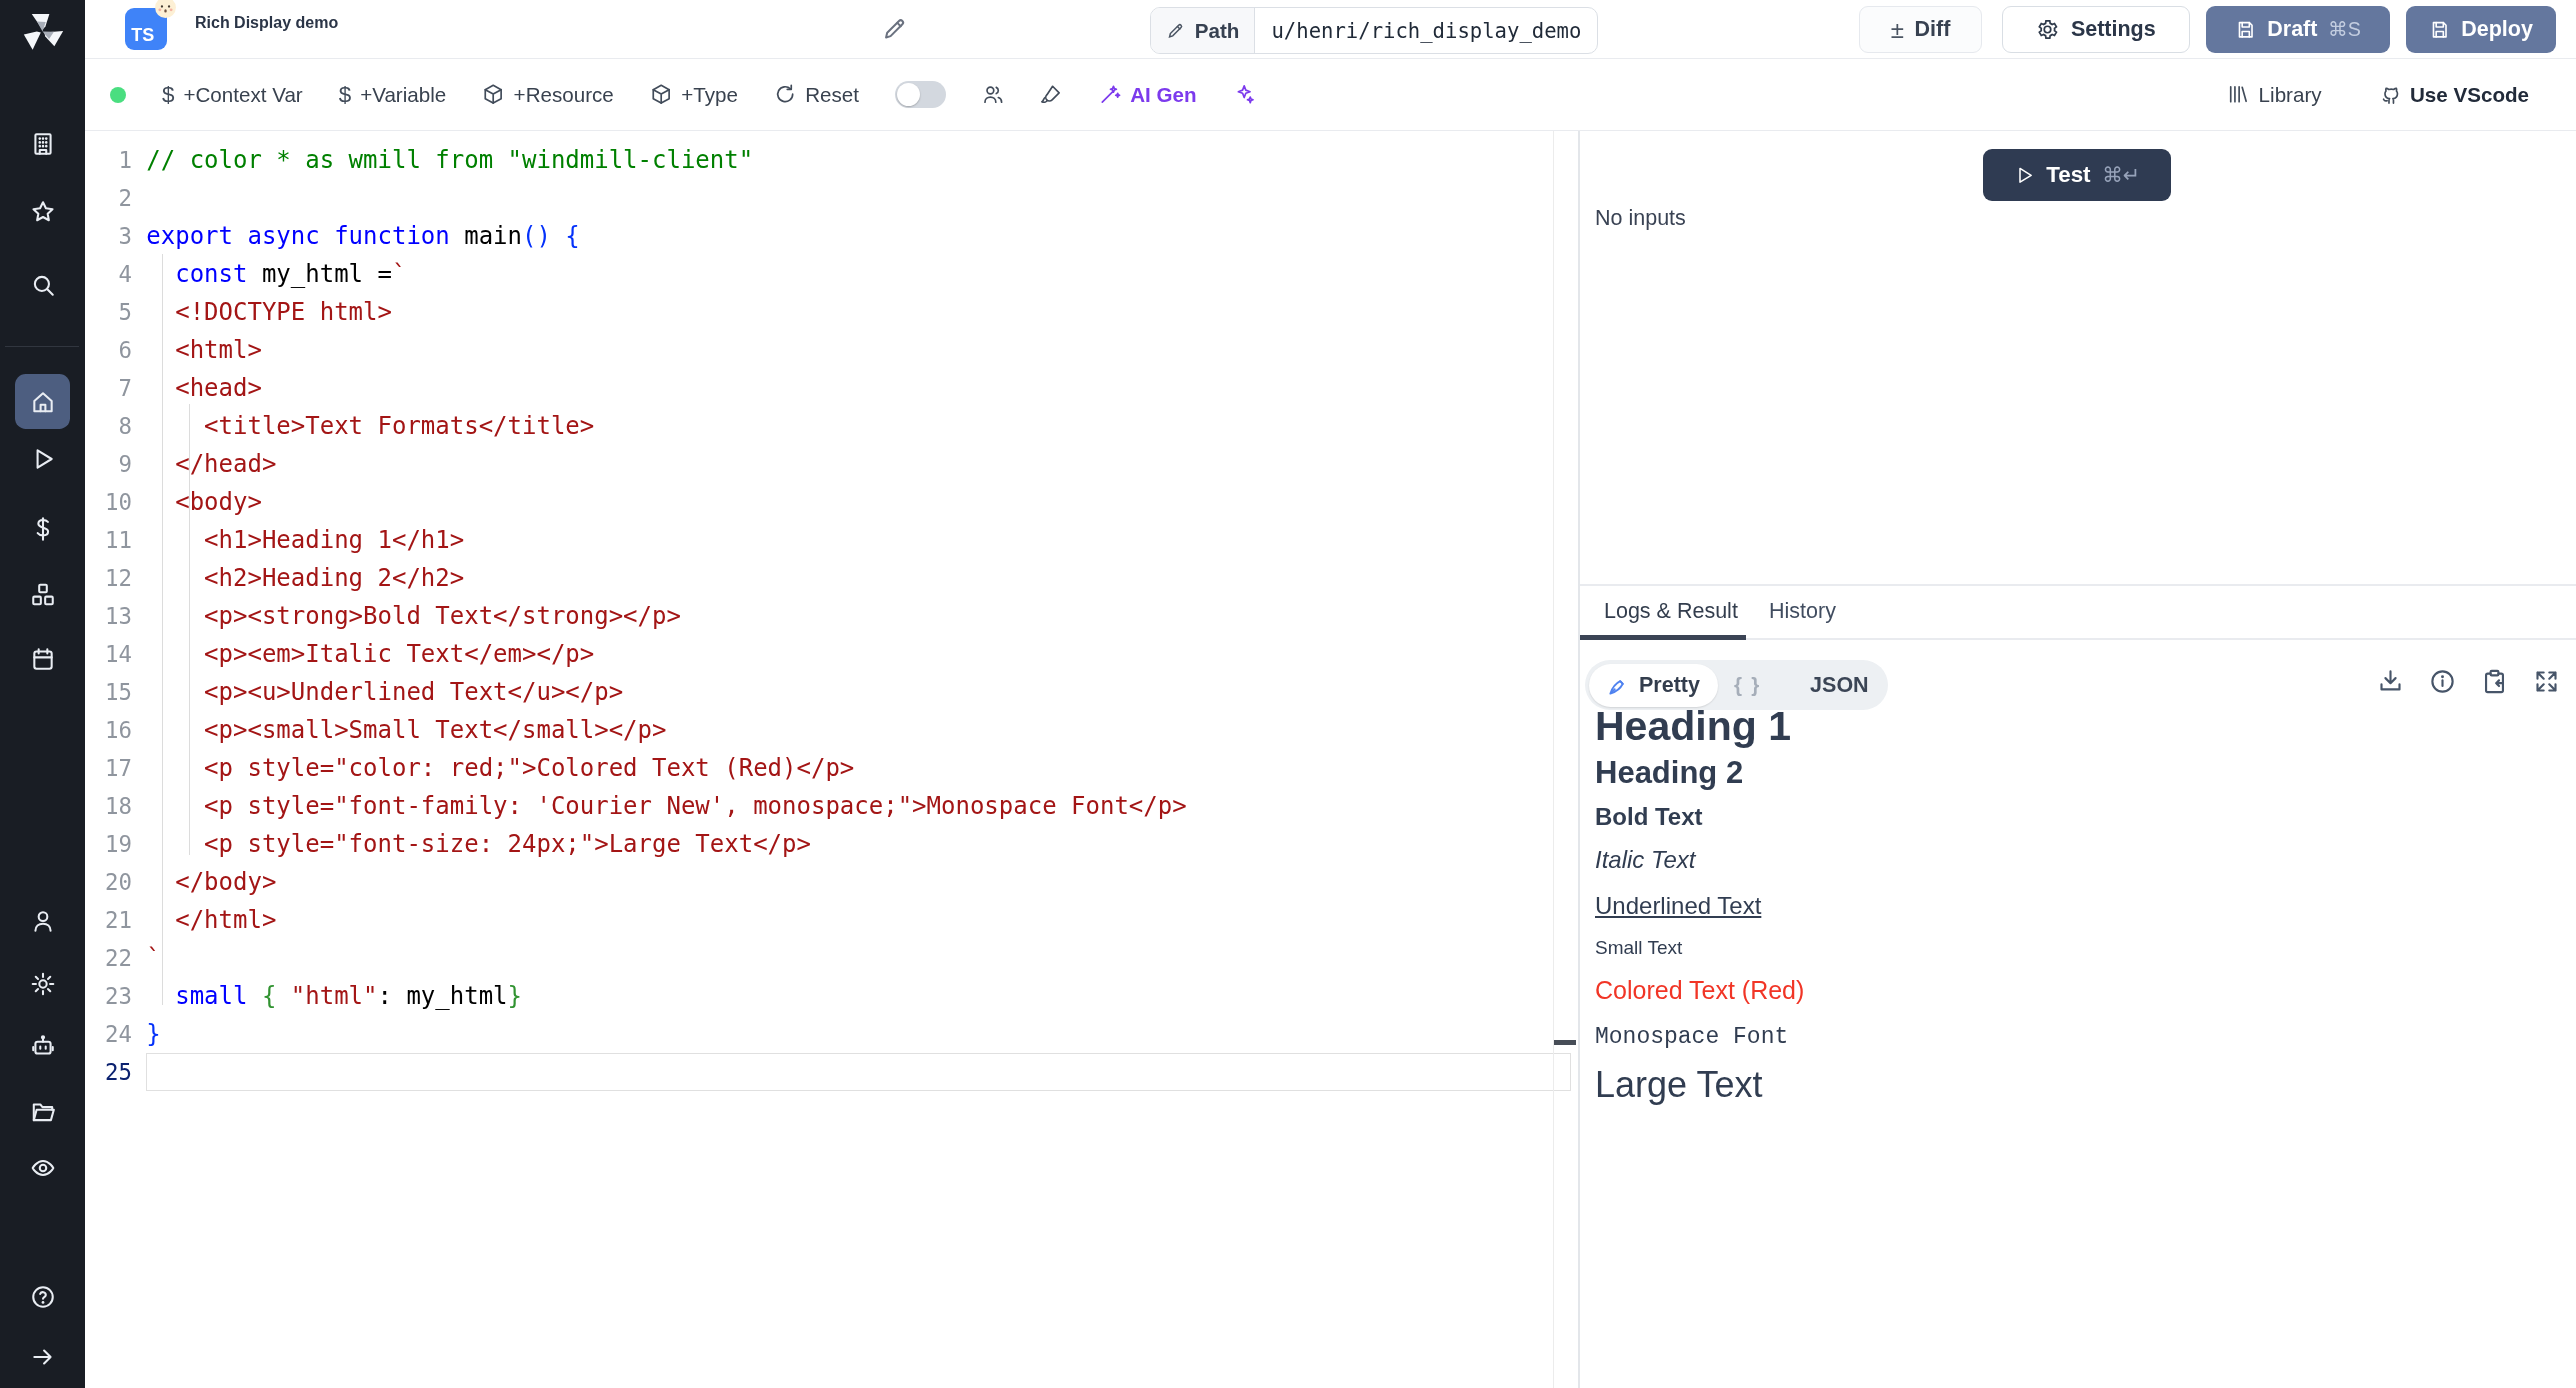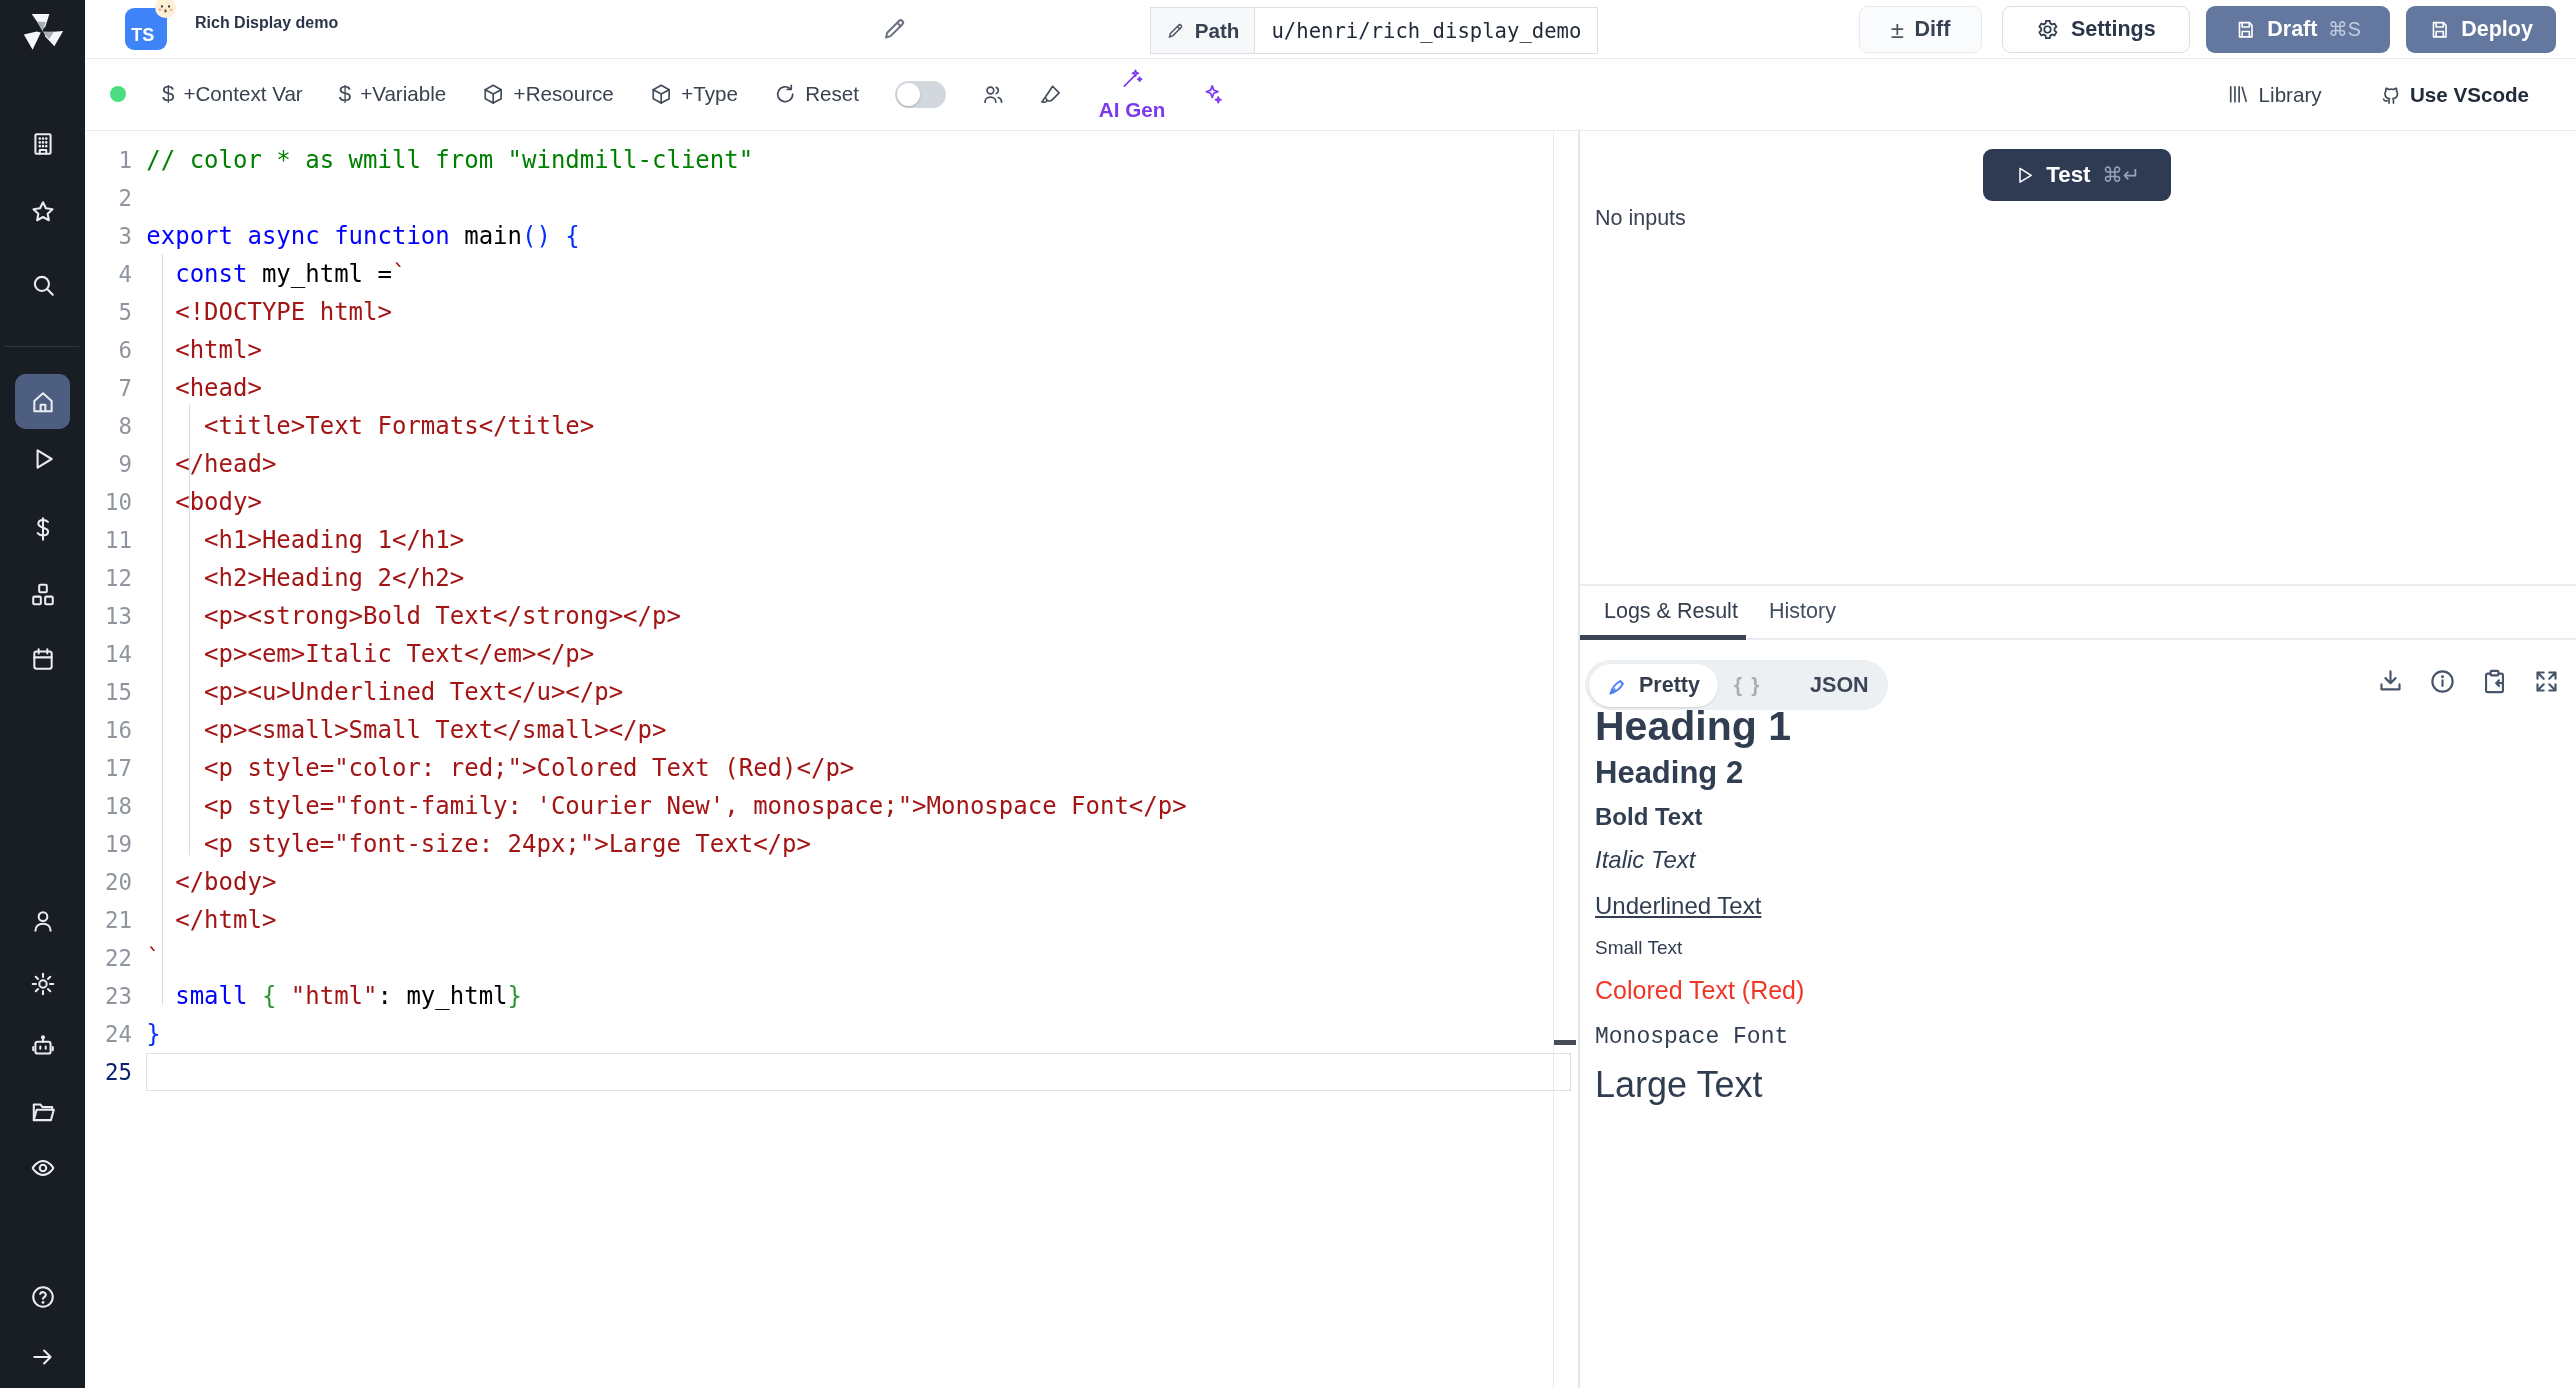--- a/index.html
+++ b/index.html
@@ -15,21 +15,21 @@
   .rail-divider { position:absolute; left:5.4px; width:74px; height:0.9px; background:#31363f; }
   #wm-logo { position:absolute; left:0; top:5.4px; width:85px; height:52px; display:flex; align-items:center; justify-content:center; }
 
   
   #header { position:absolute; left:85px; top:0; width:2491px; height:59px; background:#ffffff; border-bottom:1.8px solid #e9ebef; }
   #ts-badge { position:absolute; left:40px; top:8px; width:42px; height:42px; background:#3f83f8; border-radius:9px; color:#fff; font-weight:bold; font-size:18px; display:flex; align-items:flex-end; padding:3.6px 6.3px; }
   #ts-emoji { position:absolute; left:68px; top:-6.3px; width:25px; height:25px; }
   #page-title { position:absolute; left:110px; top:14.3px; font-size:16px; font-weight:bold; color:#2b3547; }
   #title-edit { position:absolute; left:796px; top:15px; width:27px; height:27px; }
   .pencil-svg { width:100%; height:100%; stroke:#6b7280; stroke-width:1.8; fill:none; stroke-linecap:round; stroke-linejoin:round; }
-  #path-pill { position:absolute; left:1065px; top:7.2px; height:47px; display:flex; border:1.8px solid #dbdfe5; border-radius:0; overflow:hidden; background:#fff; }
+  #path-pill { position:absolute; left:1065px; top:7.2px; height:47px; display:flex; border:1.8px solid #dbdfe5; border-radius:10px; overflow:hidden; background:#fff; }
   #path-left { display:flex; align-items:center; gap:9.8px; padding:0 15px; background:#f7f8fa; border-right:1.8px solid #dbdfe5; }
   #path-left svg { width:19px; height:19px; stroke:#4b5563; stroke-width:1.9; fill:none; stroke-linecap:round; }
   #path-label { font-size:20.6px; font-weight:600; color:#374151; }
   #path-value { display:flex; align-items:center; padding:0 16px; font-family:"DejaVu Sans Mono", monospace; font-size:20.6px; color:#1f2937; }
   .hbtn { position:absolute; top:6.3px; height:47px; display:flex; align-items:center; border-radius:9px; font-size:21.5px; font-weight:600; color:#374151; }
   #btn-diff { left:1774px; width:123px; justify-content:center; gap:10.7px; background:#fbfcfd; border:1.8px solid #e6e9ee; }
   #btn-diff .pm { font-size:24px; color:#4b5563; font-weight:400; }
   #btn-settings { left:1917px; width:188px; justify-content:center; gap:11.6px; background:#ffffff; border:1.8px solid #d9dee4; font-weight:700; color:#2b3648;}
   #btn-settings svg { width:23px; height:23px; stroke:#2f3a4b; stroke-width:1.8; fill:none; stroke-linecap:round; }
   .slate-btn { background:#64779e; color:#ffffff; font-weight:700; justify-content:center; gap:10.7px; }
@@ -40,21 +40,21 @@
 
   
   #toolbar { position:absolute; left:85px; top:59px; width:2491px; height:72px; background:#fff; border-bottom:1.8px solid #e9ebef; display:flex; align-items:center; }
   #tb-left { display:flex; align-items:center; gap:36px; padding-left:25px; }
   .tb-item { display:flex; align-items:center; gap:9px; font-size:20.6px; font-weight:500; color:#39424f; }
   .tb-item svg { width:22.4px; height:22.4px; stroke:#424c5a; stroke-width:1.8; fill:none; stroke-linecap:round; stroke-linejoin:round; }
   .dollar { font-size:22.4px; color:#424c5a; font-weight:400; }
   #green-dot { width:16px; height:16px; border-radius:50%; background:#4ade80; }
   #toggle { width:51px; height:27px; border-radius:13.4px; background:#d3d8df; position:relative; }
   #toggle .knob { position:absolute; left:1.8px; top:1.8px; width:23px; height:23px; border-radius:50%; background:#fff; box-shadow:0 0.9px 1.8px rgba(0,0,0,.25); }
-  .purple { color:#7c3aed !important; font-weight:600;flex-direction:column; }
+  .purple { color:#7c3aed !important; font-weight:600; }
   .purple svg { stroke:#7c3aed !important; }
   #tb-right { margin-left:auto; display:flex; align-items:center; gap:57px; padding-right:47px; }
   #use-vscode { font-weight:700; color:#222b3a; }
 
   
   #editor { position:absolute; left:85px; top:131px; width:1493px; height:1257px; background:#fff; }
   #code-lines { position:absolute; left:0; top:9.8px; width:100%; }
   .code-line { position:relative; height:38px; display:flex; align-items:center; font-family:"DejaVu Sans Mono", monospace; font-size:24px; white-space:pre; }
   .ln { width:47px; text-align:right; color:#8f959e; font-size:22.4px; flex:none; }
   .code { margin-left:14.3px; }

